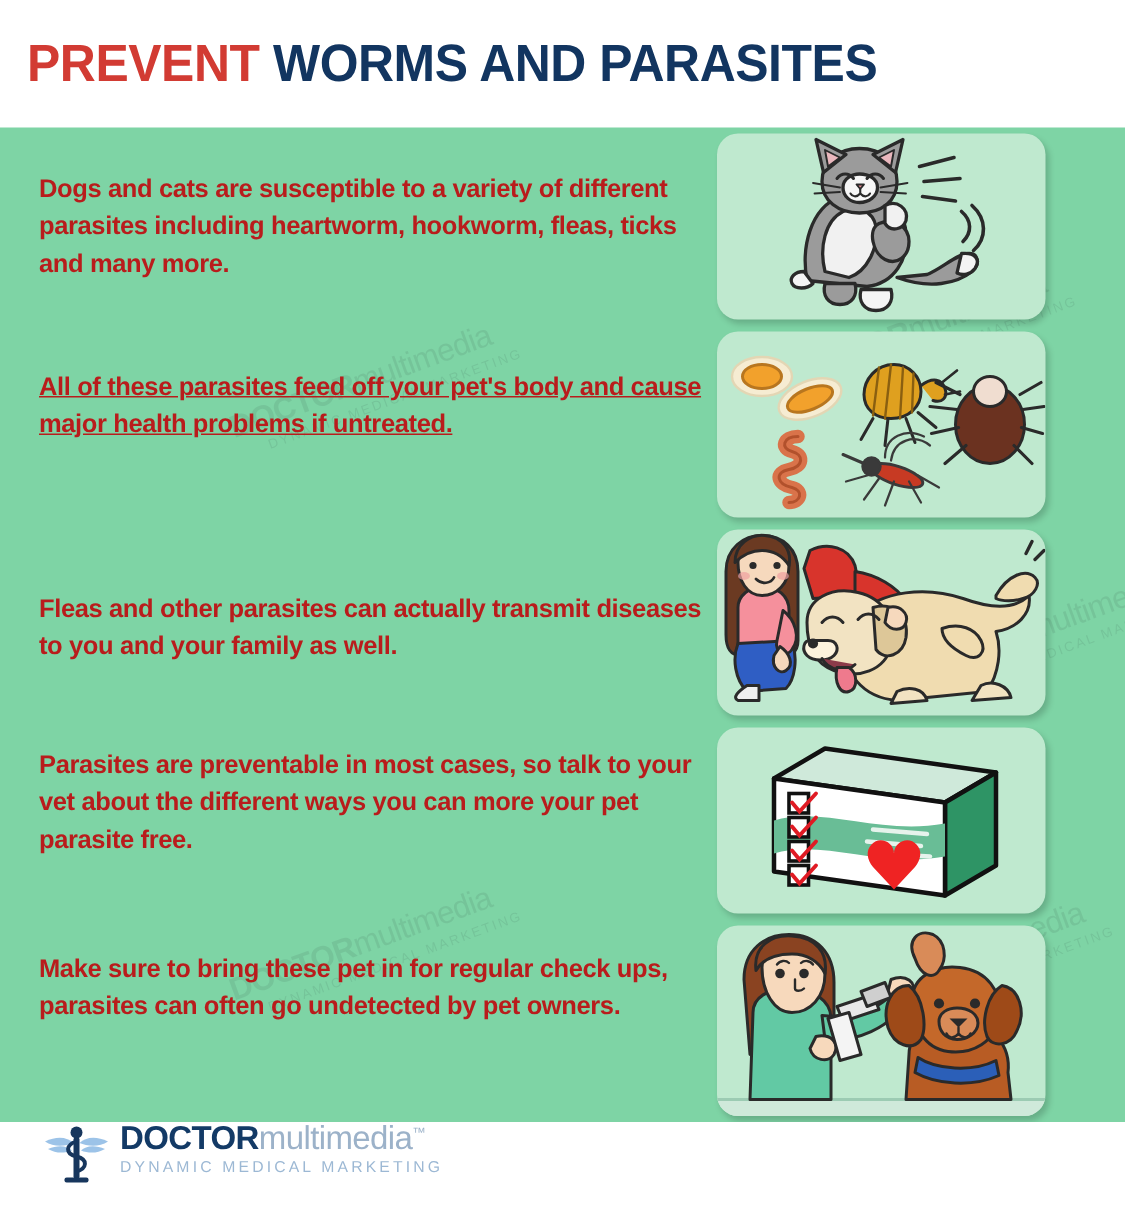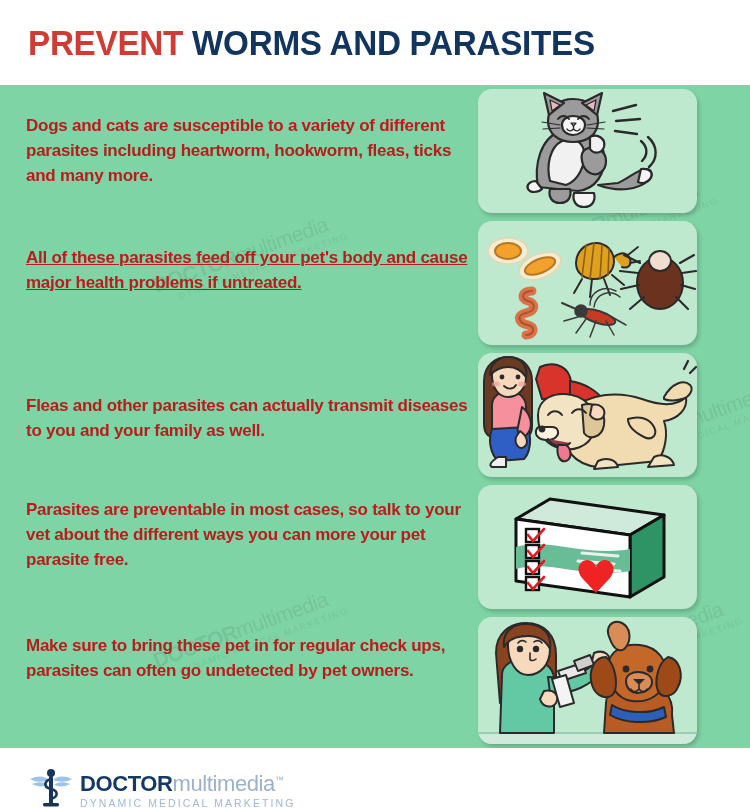--- a/index.html
+++ b/index.html
@@ -20,21 +20,21 @@
   }
 
   
   .title-bar {
     position: absolute;
     left: 0; top: 0;
     width: 750px; height: 85px;
     background: #ffffff;
     display: flex;
     align-items: center;
-    padding-left: 28px;
+    padding-left: 18px;
   }
   .title-text {
     font-size: 35px;
     font-weight: 700;
     letter-spacing: -0.3px;
     white-space: nowrap;
     font-stretch: condensed;
     transform: scaleX(0.95);
     transform-origin: left center;
   }
@@ -117,21 +117,21 @@
   .panel-4 { top: 532px; height: 127px; }
   .panel svg { display: block; width: 100%; height: 100%; }
 
   
   .footer {
     position: absolute;
     left: 0; top: 748px;
     width: 750px; height: 60px;
     background: #ffffff;
     display: flex;
-    align-items: flex-end;
+    align-items: flex-start;
     padding-left: 28px;
   }
   .logo-mark { width: 46px; height: 42px; flex: 0 0 auto; }
   .logo-words { margin-left: 6px; line-height: 1; }
   .logo-line1 { font-size: 22px; letter-spacing: -0.4px; }
   .logo-doctor { color: #133a66; font-weight: 700; }
   .logo-multimedia { color: #9cb2c9; font-weight: 400; }
   .logo-tm { color: #9cb2c9; font-size: 9px; vertical-align: super; }
   .logo-line2 {
     font-size: 10.5px;

